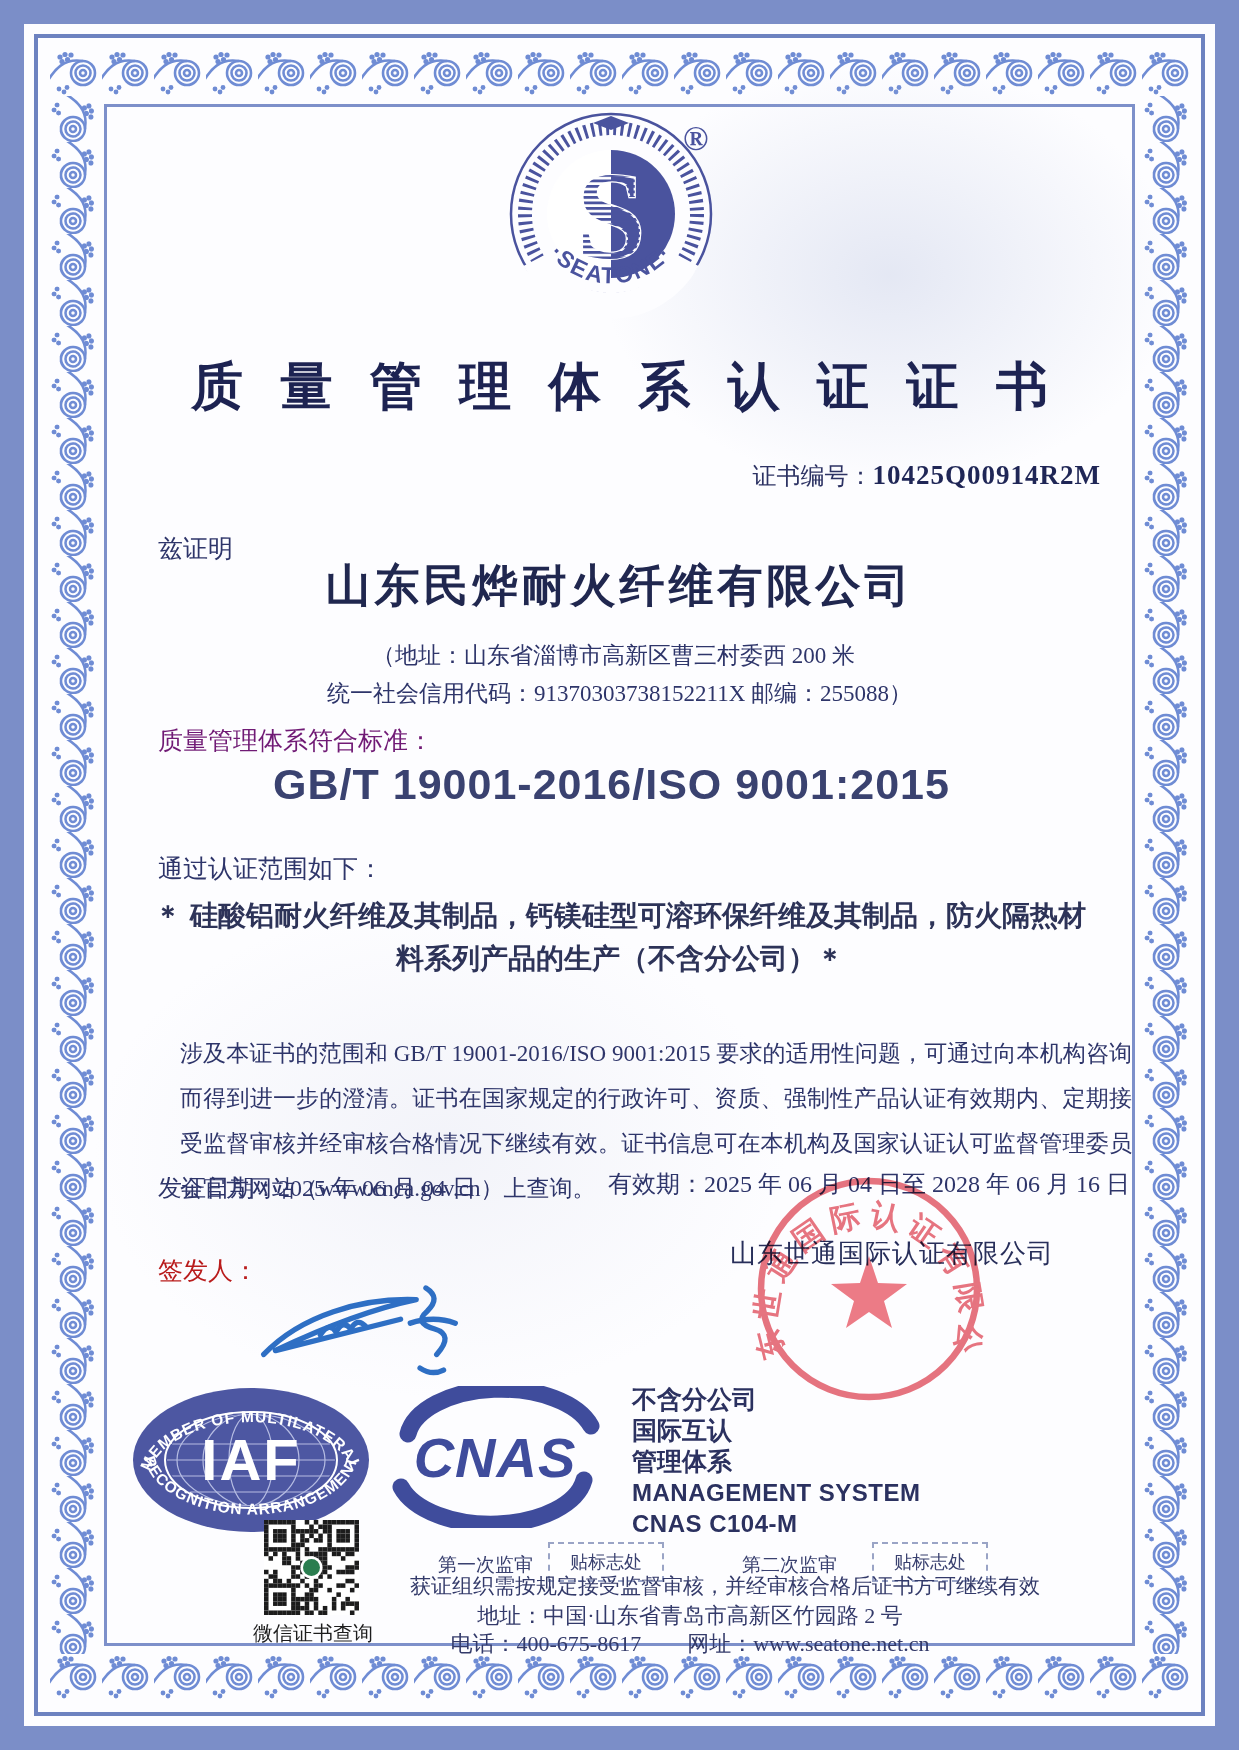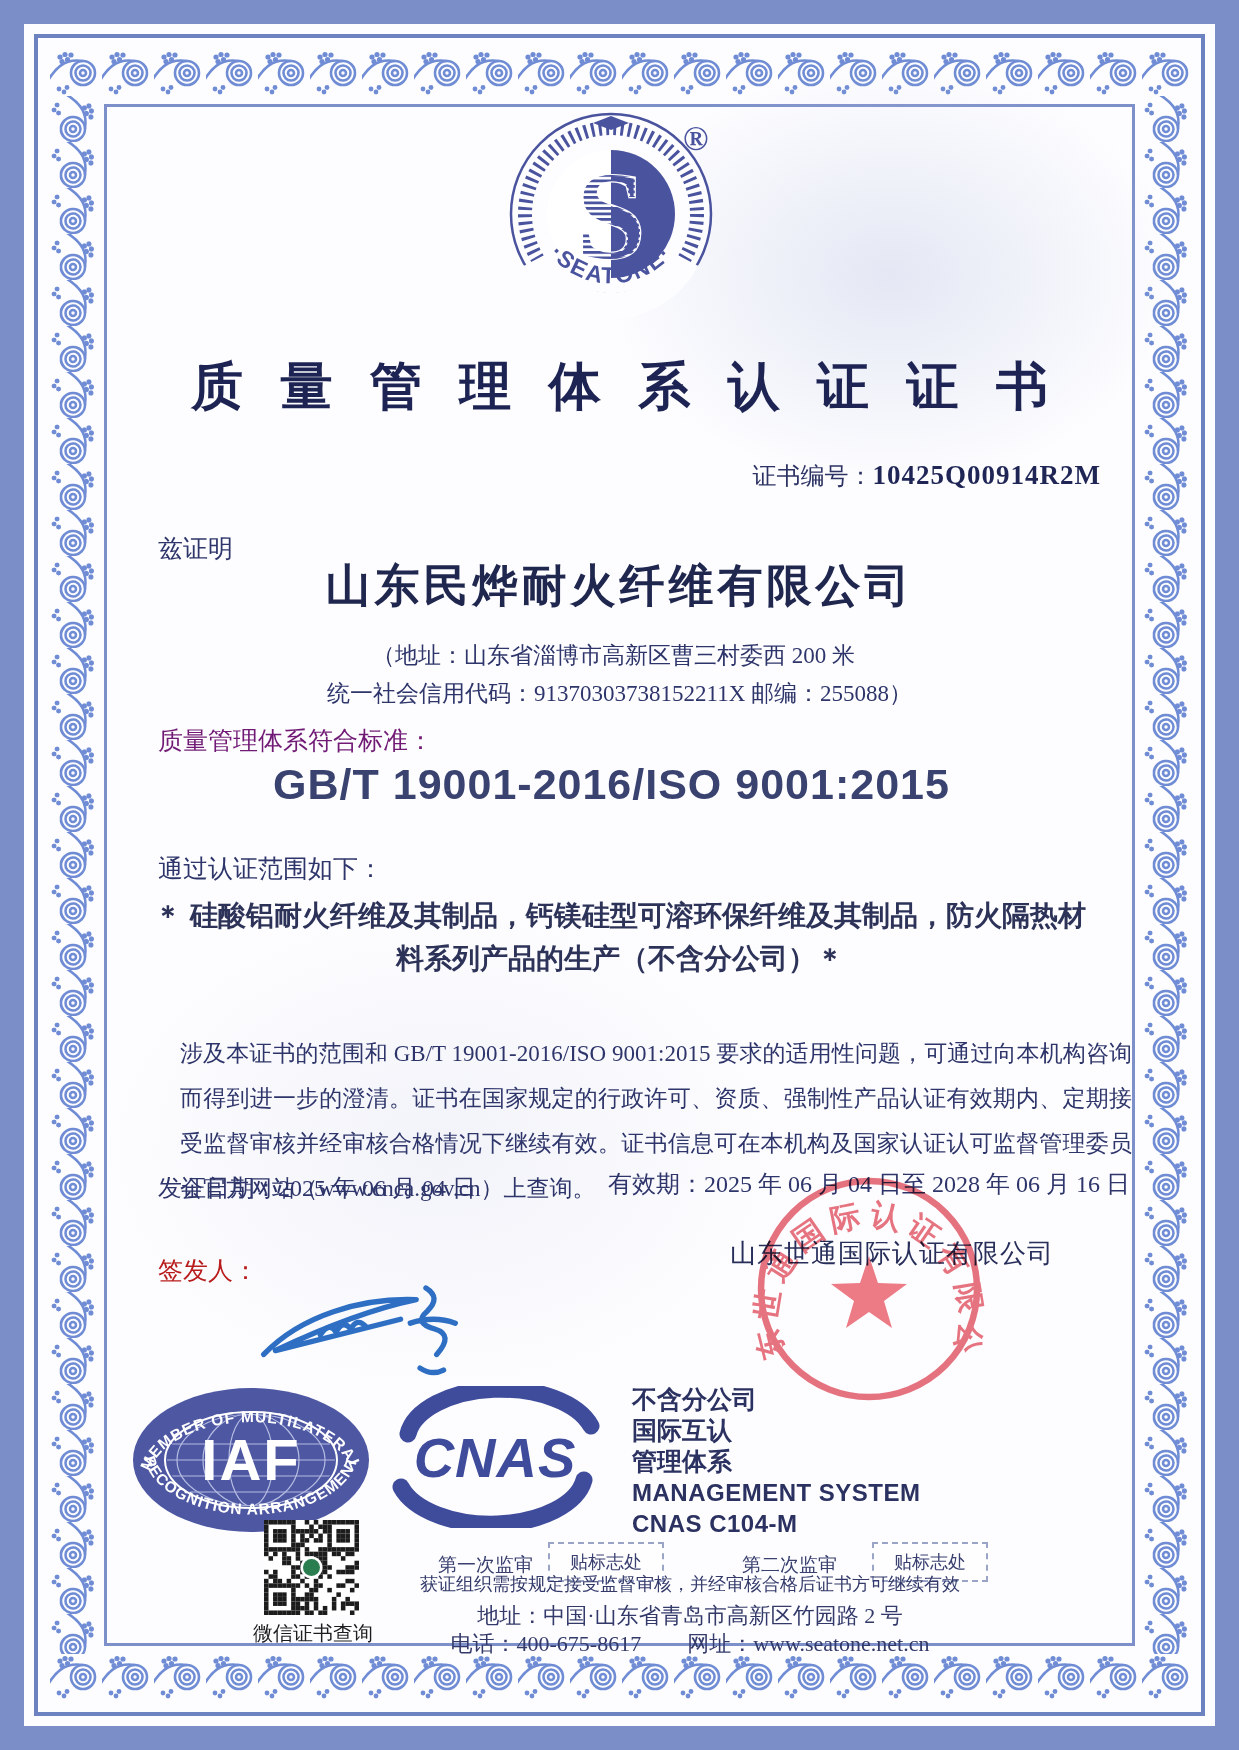--- a/index.html
+++ b/index.html
@@ -41,21 +41,21 @@
   .signer{position:absolute;left:158px;top:1254px;font-size:25px;color:#b91c1c;}
   .issuer{position:absolute;left:730px;top:1236px;font-size:26px;color:#272e5a;letter-spacing:1px;white-space:nowrap;}
   
   .cnasblock{position:absolute;left:632px;top:1384px;color:#2b3160;}
   .cnasblock .zh{font-family:"Liberation Sans",sans-serif;font-size:25px;font-weight:600;line-height:31px;}
   .cnasblock .en{font-family:"Liberation Sans",sans-serif;font-size:24px;font-weight:700;line-height:31px;letter-spacing:0.5px;}
   
   .auditlabel{position:absolute;top:1552px;font-size:19px;color:#3a4170;white-space:nowrap;}
   .stickerbox{position:absolute;top:1542px;width:112px;height:36px;border:2px dashed #9aa4c6;
        display:flex;align-items:center;justify-content:center;font-size:18px;color:#3a4170;background:rgba(255,255,255,.6);}
-  .note{position:absolute;left:340px;width:700px;top:1572px;text-align:center;font-size:18px;color:#333a6a;}
+  .note{position:absolute;left:340px;width:700px;top:1572px;text-align:right;font-size:21px;color:#333a6a;}
   .faddr{position:absolute;left:340px;width:700px;top:1601px;text-align:center;font-size:22px;color:#333a6a;}
   .ftel{position:absolute;left:340px;width:700px;top:1629px;text-align:center;font-size:22px;color:#333a6a;}
   .ftel .gap{display:inline-block;width:46px;}
   .qrcaption{position:absolute;left:248px;top:1620px;width:130px;text-align:center;font-size:20px;color:#1d1d1d;
        font-family:"Liberation Sans",sans-serif;}
   .stamp{position:absolute;left:752px;top:1172px;width:234px;height:234px;opacity:.88;mix-blend-mode:multiply;}
   .sig{position:absolute;left:252px;top:1276px;width:215px;height:108px;}
   .reg{position:absolute;left:683px;top:120px;font-size:34px;color:#4a539e;font-weight:600;}
 </style>
 </head>

